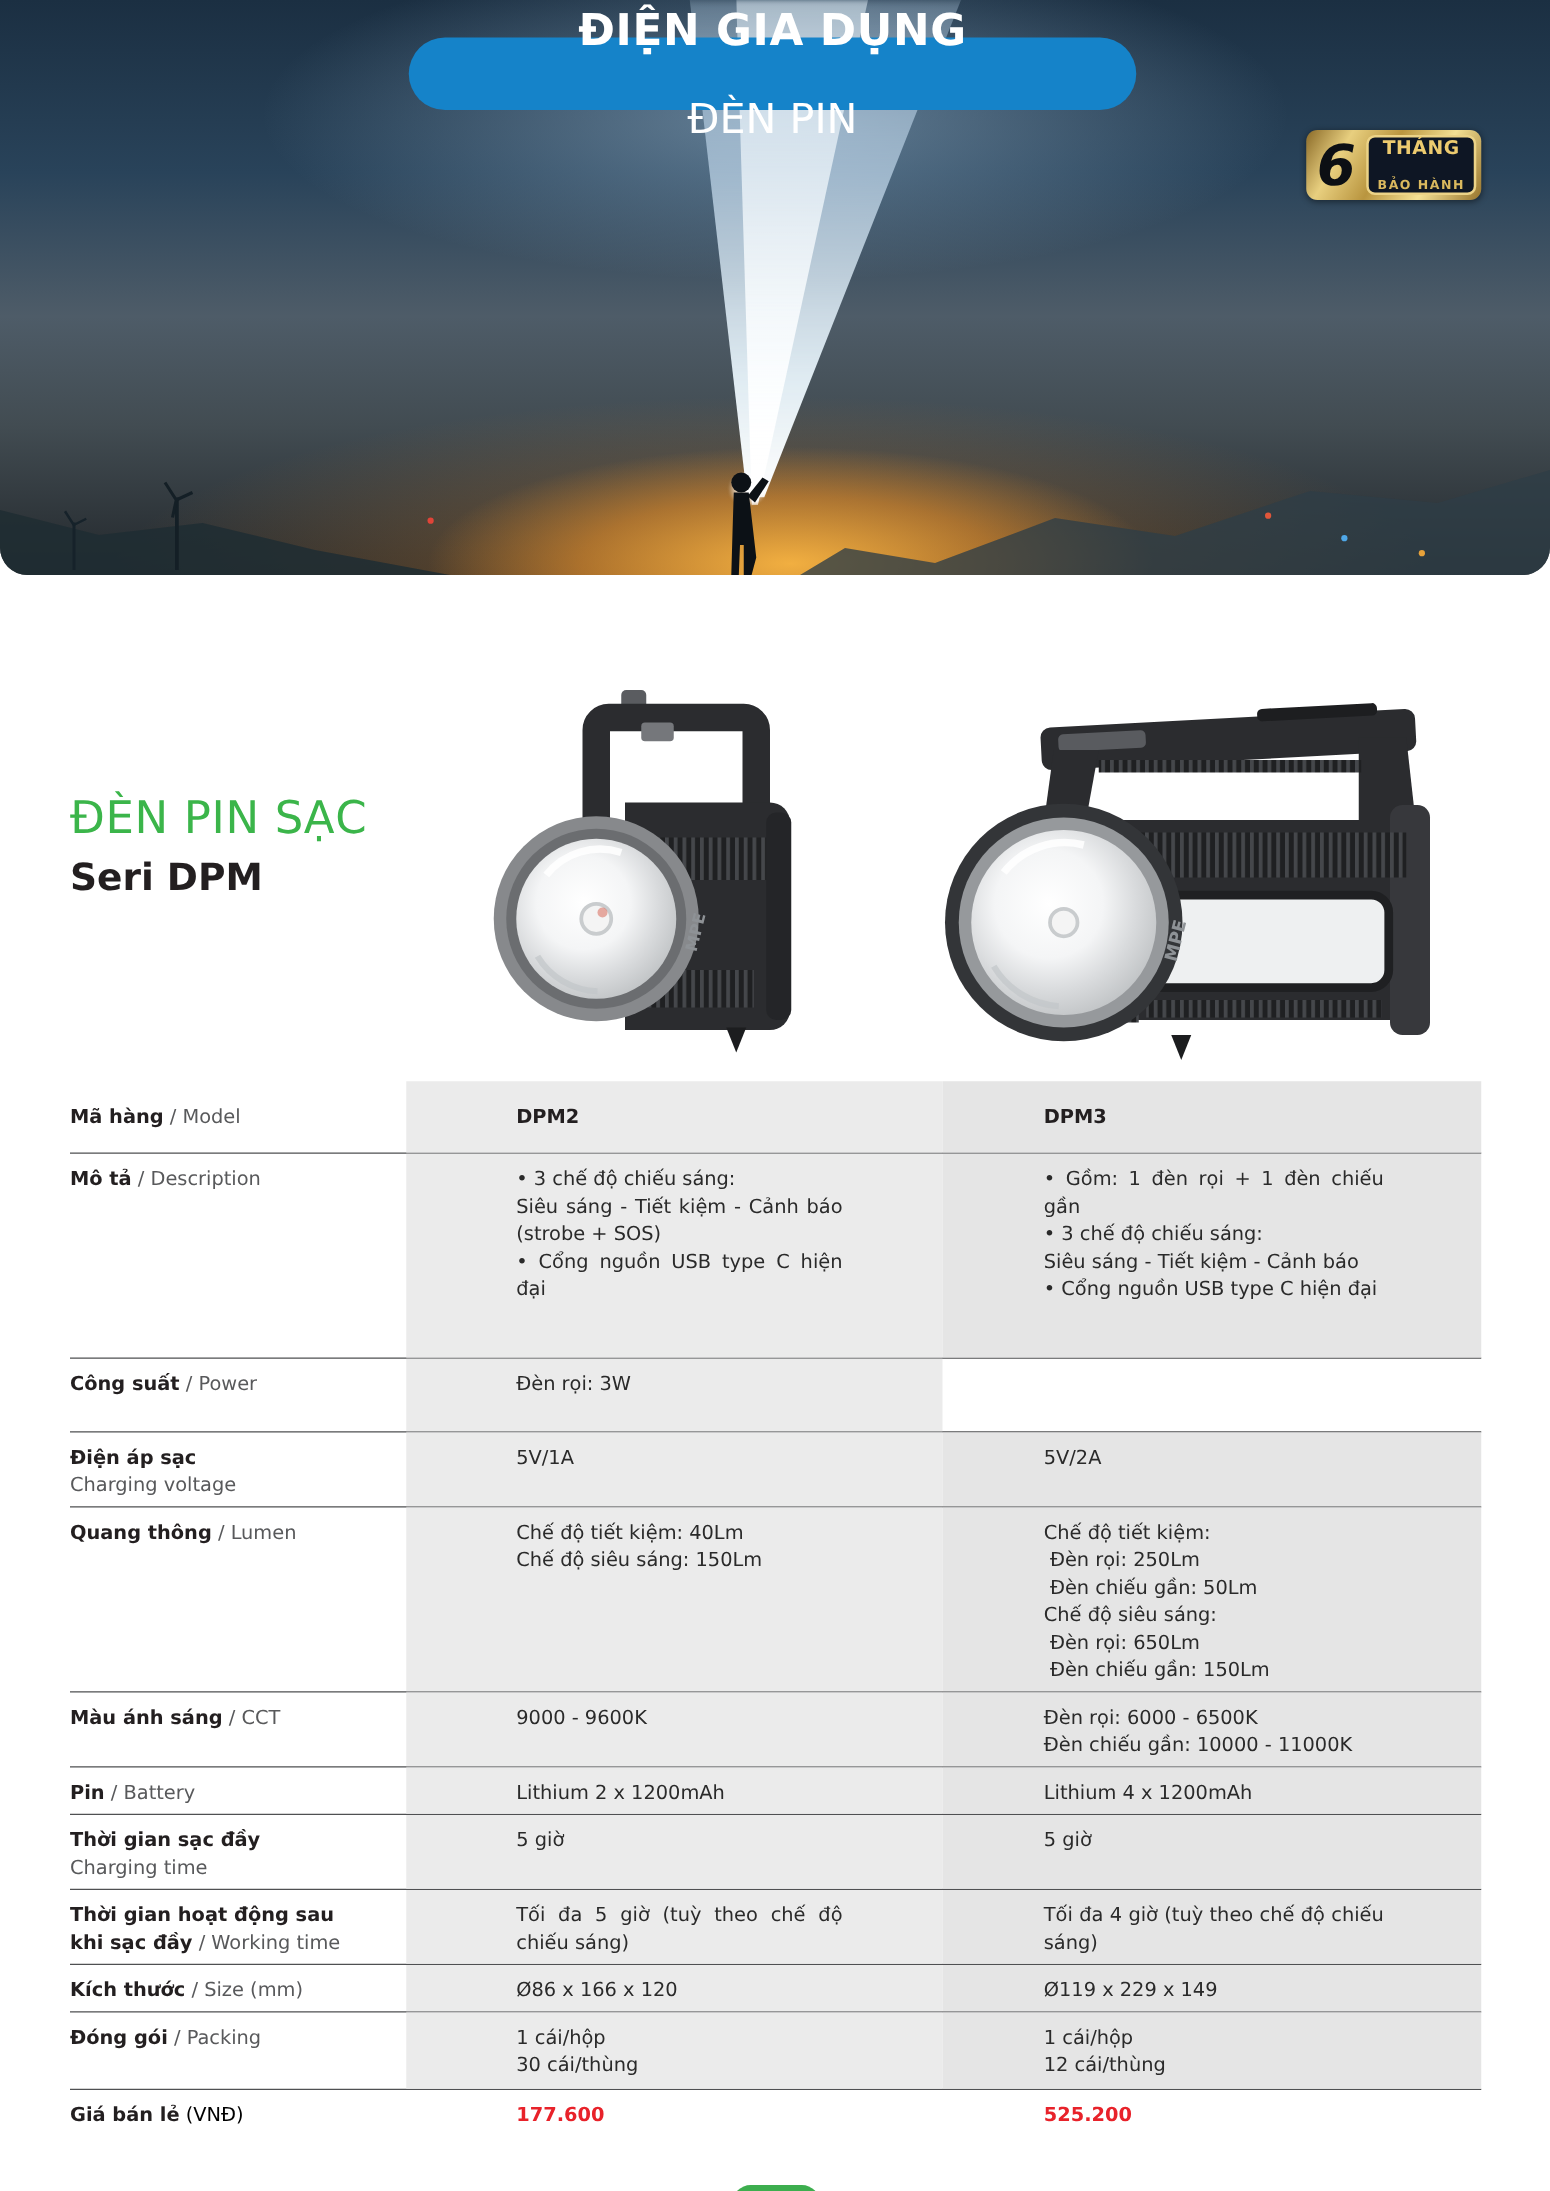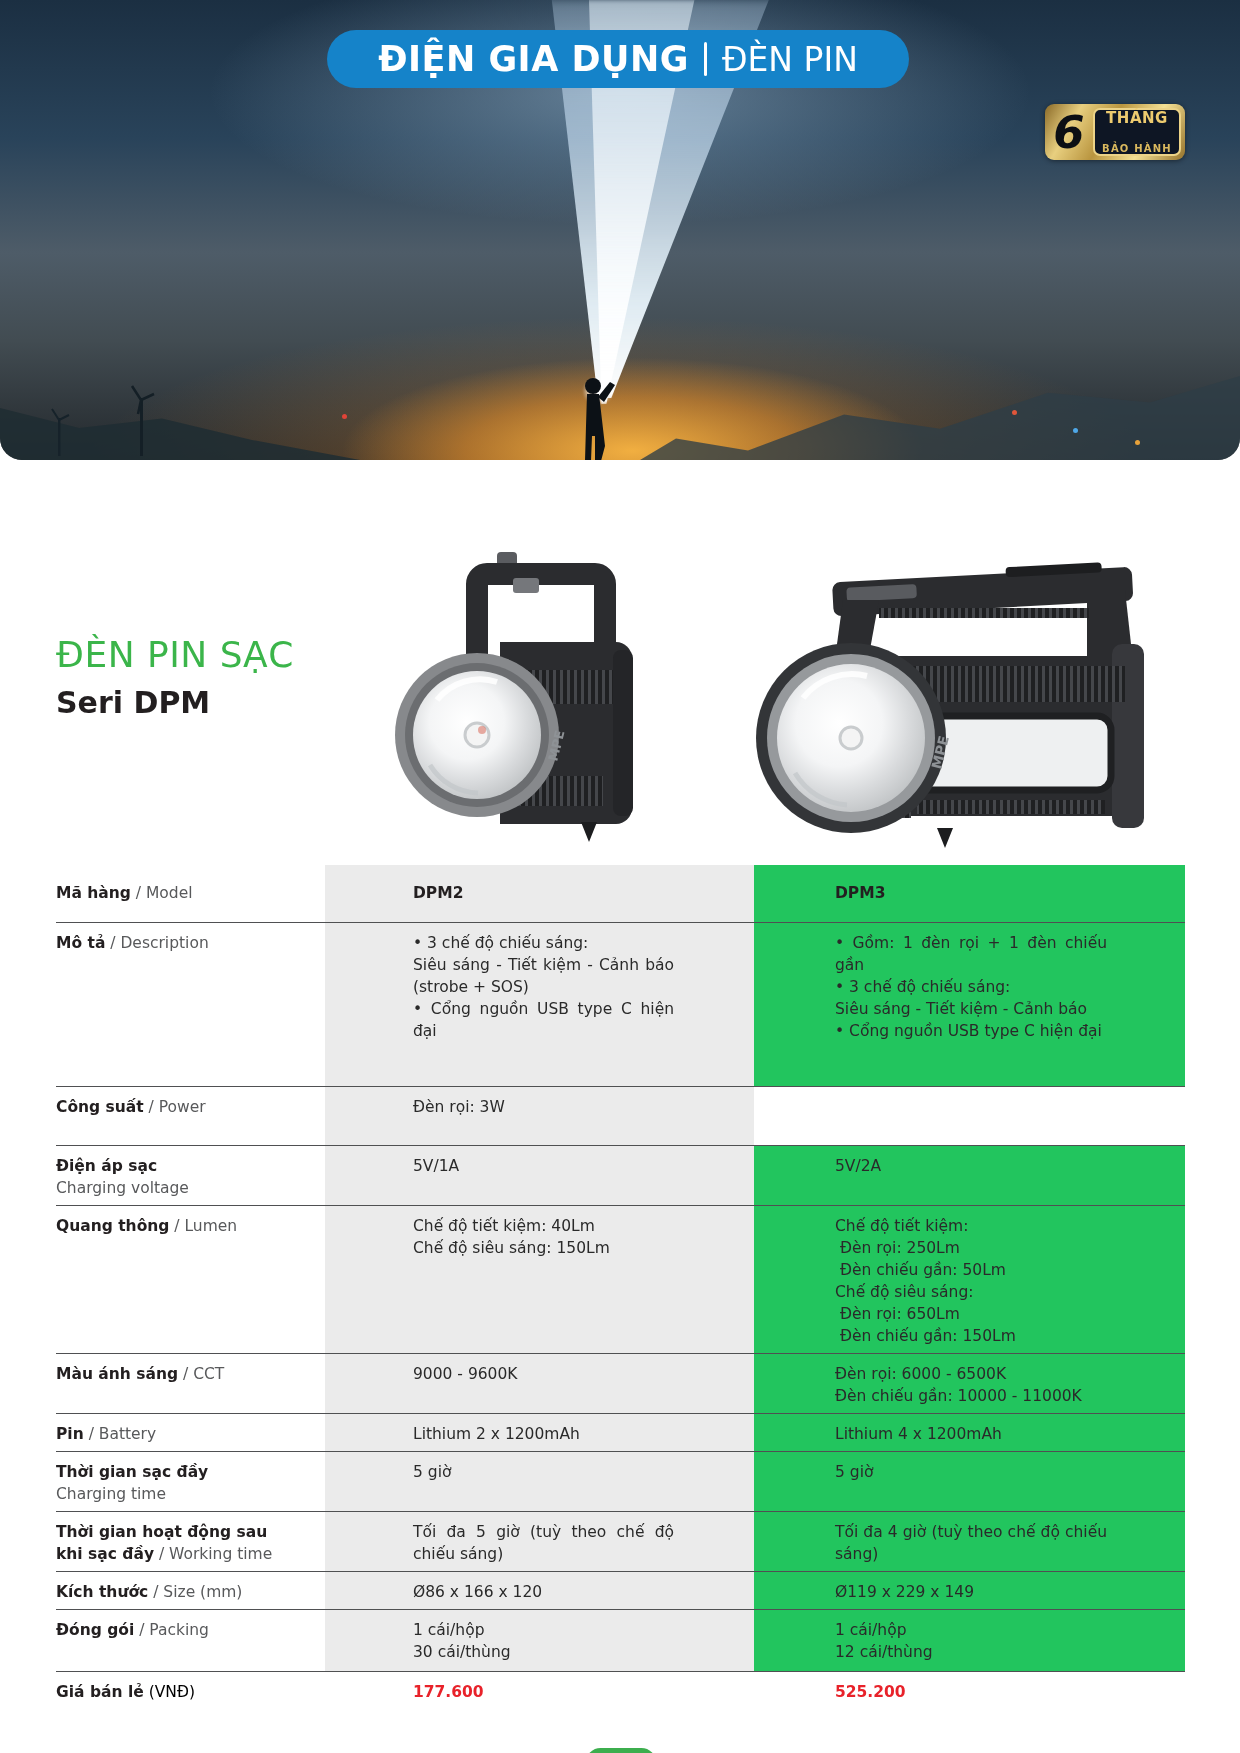--- a/index.html
+++ b/index.html
@@ -29,21 +29,21 @@
   .mtn-left { position:absolute; left:0; bottom:0; width:360px; height:80px; background:#1f2d33; opacity:.85;
     clip-path:polygon(0 35%, 22% 60%, 45% 48%, 70% 75%, 100% 100%, 0 100%); }
   .turbines { position:absolute; left:36px; bottom:4px; }
   .dot { position:absolute; width:5px; height:5px; border-radius:50%; filter:blur(.5px); }
   .dot.r1 { left:342px; top:414px; background:#e04438; }
   .dot.r2 { left:1012px; top:410px; background:#e0563a; }
   .dot.b1 { left:1073px; top:428px; background:#4fa8e8; }
   .dot.o1 { left:1135px; top:440px; background:#e7a23a; }
 
   .banner { position:absolute; left:327px; top:30px; width:582px; height:58px; border-radius:29px;
-    background:#1583c9; display:flex; align-items:center; justify-content:center; gap:15px; z-index:5; }
+    background:#1583c9; display:flex; align-items:center; justify-content:center; gap:15px; z-index:5;flex-direction:column; }
   .banner .bold { font-size:35px; font-weight:800; color:#fff; letter-spacing:.5px; white-space:nowrap; }
   .banner .divider { width:3px; height:34px; background:#fff; border-radius:2px; }
   .banner .light { font-size:33px; font-weight:400; color:#fff; white-space:nowrap; }
 
   .badge { position:absolute; left:1045px; top:104px; width:140px; height:56px; border-radius:9px;
     background:linear-gradient(120deg,#8a6a28 0%,#e8cf7f 22%,#b9953f 45%,#f4e094 70%,#97742c 100%);
     display:flex; z-index:5; box-shadow:0 1px 5px rgba(0,0,0,.45); }
   .badge .num { width:48px; display:flex; align-items:center; justify-content:center;
     font-size:45px; font-weight:900; font-style:italic; color:#0c0f14; line-height:1; }
   .badge .panel { flex:1; margin:4px 4px 4px 0; background:#0e1624; border:2px solid #ecd387; border-radius:7px;
@@ -63,21 +63,21 @@
   .spec { position:absolute; left:56px; top:865px; width:1129px; font-size:15.5px; line-height:22px; }
   .trow { display:flex; align-items:stretch; }
   .trow + .trow { border-top:1px solid #4f5052; }
   .cell { padding:9px 20px 6px 0; }
   .label { width:269px; padding-right:26px; }
   .label .vi { font-weight:700; color:#231f20; }
   .label .sep, .label .en { font-weight:400; color:#58595b; }
   .label.stacked .en { display:block; }
   .c2 { width:429px; padding-left:88px; padding-right:80px; background:#ebebeb;
         white-space:pre-line; text-align:justify; color:#2a2a2a; }
-  .c3 { width:431px; padding-left:81px; padding-right:78px; background:#22c55e;
+  .c3 { width:431px; padding-left:81px; padding-right:78px; background:#e5e5e5;
         white-space:pre-line; text-align:justify; color:#2a2a2a; }
   .trow.head { min-height:57px; }
   .trow.head .cell { padding-top:17px; }
   .trow.head .c2, .trow.head .c3 { font-weight:700; color:#231f20; }
   .trow:nth-child(2){min-height:164px} .trow:nth-child(3){min-height:59px}
   .trow:nth-child(4){min-height:56px}  .trow:nth-child(5){min-height:147px}
   .trow:nth-child(6){min-height:57px}  .trow:nth-child(7){min-height:36px}
   .trow:nth-child(8){min-height:56px}  .trow:nth-child(9){min-height:57px}
   .trow:nth-child(10){min-height:36px} .trow:nth-child(11){min-height:62px}
   .trow:nth-child(12){min-height:40px}

